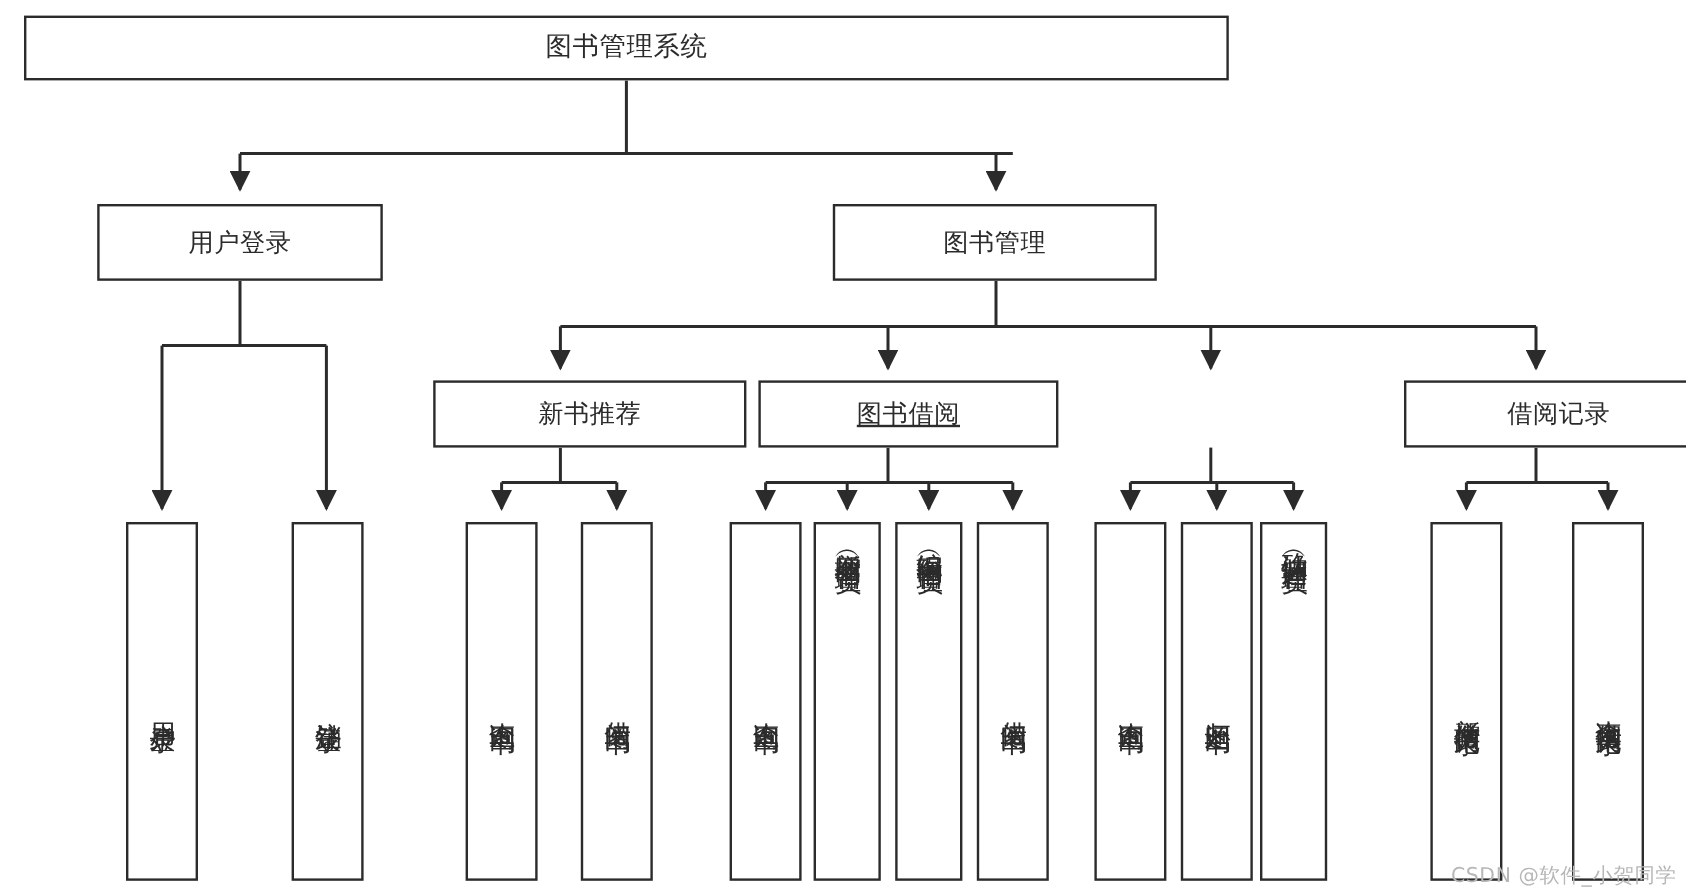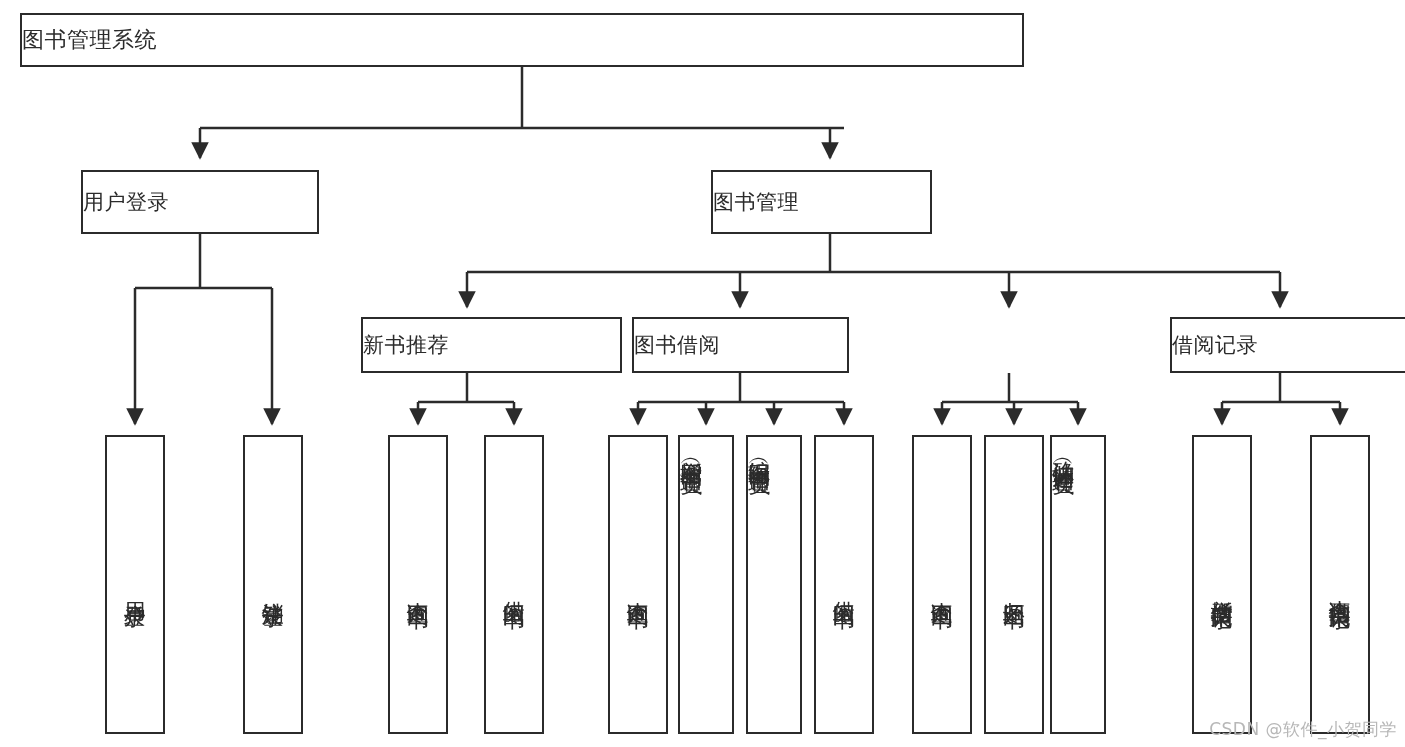--- a/index.html
+++ b/index.html
@@ -25,20 +25,21 @@
     height: 747px;
     pointer-events: none;
   }
   .node {
     position: absolute;
     box-sizing: border-box;
     background: #ffffff;
     border: 2px solid #2b2b2b;
     display: flex;
     align-items: center;
+    justify-content: center;
     color: #2b2b2b;
   }
   .node .lbl {
     display: block;
     text-align: center;
     line-height: 1.28;
     letter-spacing: 0.5px;
   }
   
   .node.h .lbl {
@@ -125,28 +126,28 @@
     </g>
   </svg>
 
   <div class="node h lvl1" style="left:20px; top:13px; width:1004px; height:54px;">
     <span class="lbl">图书管理系统</span>
   </div>
 
   <div class="node h" style="left:81px; top:170px; width:238px; height:64px;">
     <span class="lbl">用户登录</span>
   </div>
-  <div class="node h" style="left:711px; top:170px; width:221px; height:64px;">
+  <div class="node h" style="left:694px; top:170px; width:270px; height:64px;">
     <span class="lbl">图书管理</span>
   </div>
 
   <div class="node h" style="left:361px; top:317px; width:261px; height:56px;">
     <span class="lbl">新书推荐</span>
   </div>
-  <div class="node h" style="left:632px; top:317px; width:217px; height:56px;">
+  <div class="node h" style="left:632px; top:317px; width:250px; height:56px;text-decoration:underline;">
     <span class="lbl">图书借阅</span>
   </div>
   <div class="node h" style="left:1170px; top:317px; width:258px; height:56px;">
     <span class="lbl">借阅记录</span>
   </div>
 
   <div class="node v" style="left:105px; top:435px; width:60px; height:299px; justify-content:center; align-items:center;">
     <span class="lbl">用户登录</span>
   </div>
   <div class="node v" style="left:243px; top:435px; width:60px; height:299px; justify-content:center; align-items:center;">

